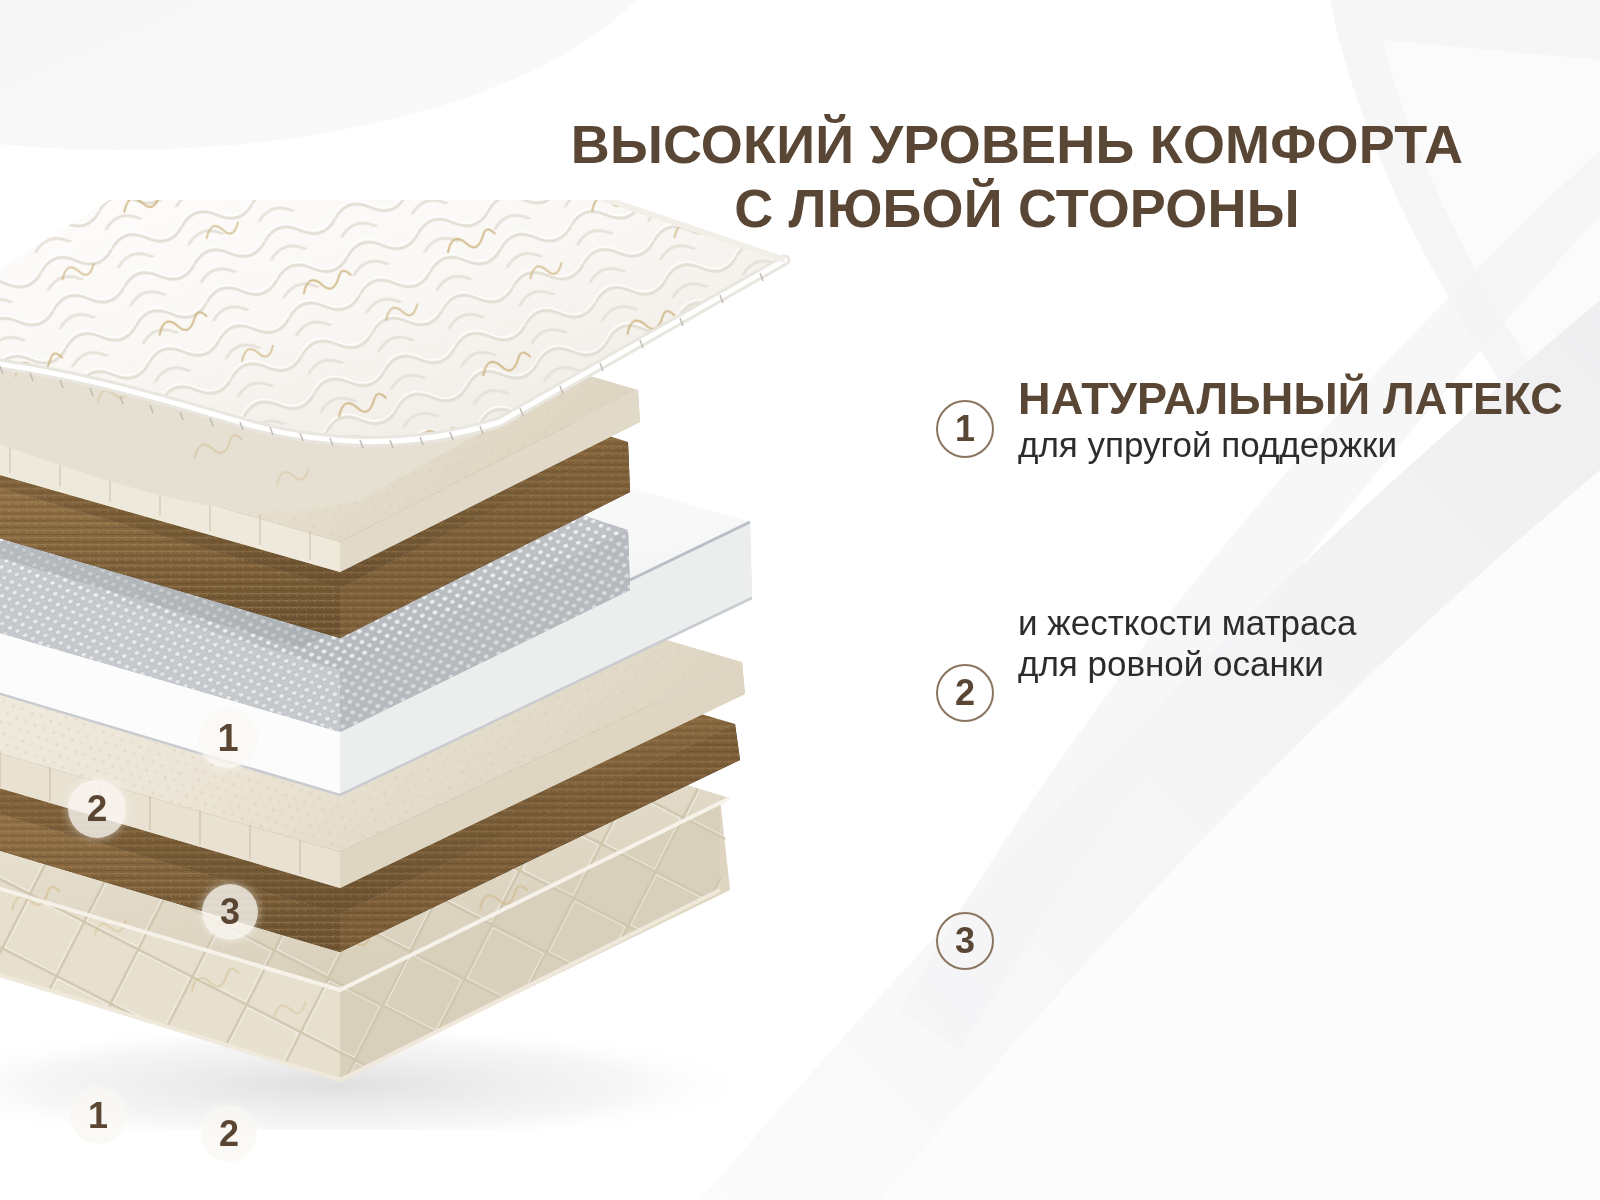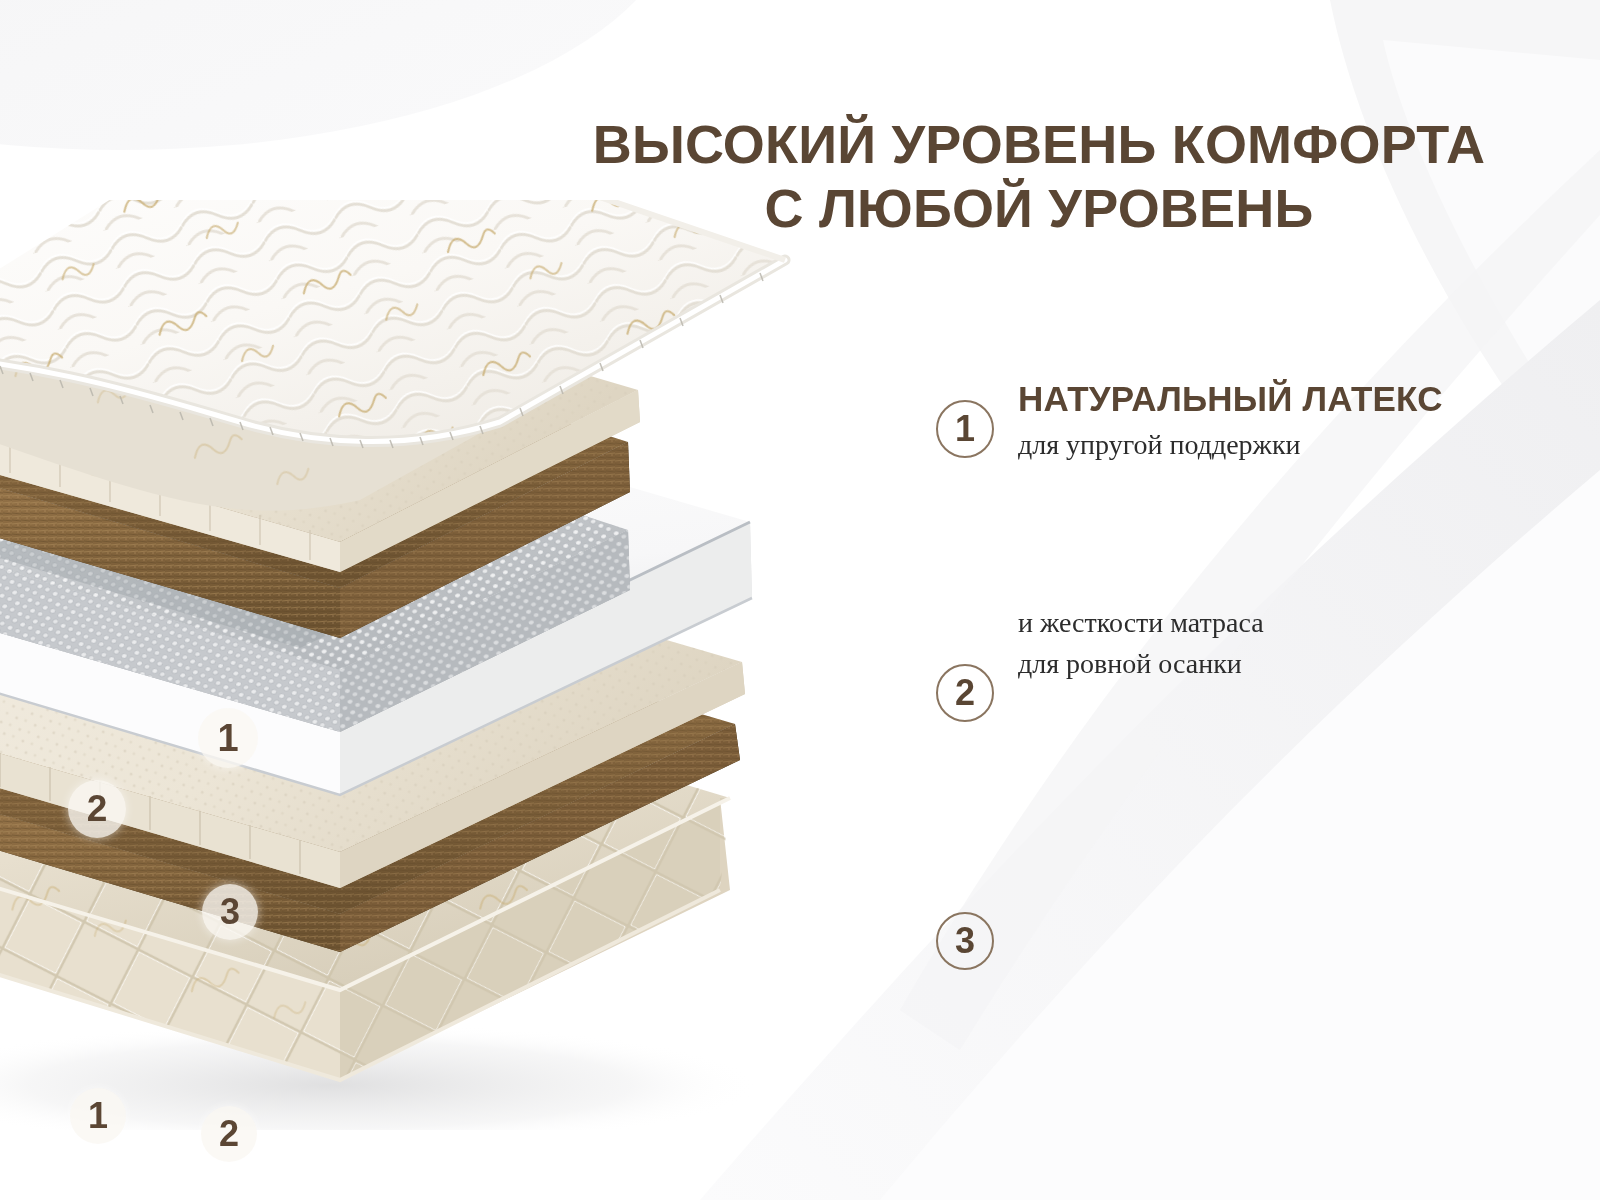--- a/index.html
+++ b/index.html
@@ -23,21 +23,21 @@
   .bg-layer {
     position: absolute;
     inset: 0;
     pointer-events: none;
   }
   .bg-svg { position: absolute; inset: 0; width: 1600px; height: 1200px; }
 
   
   .title-block {
     position: absolute;
-    left: 494px;
+    left: 472px;
     top: 112px;
     width: 1090px;
     text-align: center;
   }
   .title-line {
     display: block;
     font-size: 54px;
     line-height: 64px;
     font-weight: bold;
     letter-spacing: 0.2px;
@@ -75,36 +75,35 @@
     text-align: center;
     box-sizing: border-box;
     background: transparent;
   }
   .feature.f1 .badge-outline { margin-top: 22px; }
   .feature.f2 .badge-outline { margin-top: 62px; }
   .feature.f3 .badge-outline { margin-top: 54px; }
 
   .feature-text { margin-left: 24px; }
   .feature-title {
-    font-size: 35px;
+    font-size: 45px;
     line-height: 42px;
     font-weight: bold;
     color: #5a4634;
     letter-spacing: 0.2px;
     white-space: nowrap;
     margin: 0 0 4px 0;
   }
   .feature-desc {
-    font-size: 28px;
+    font-size: 35px;
     line-height: 41px;
     color: #2c2c2c;
     font-weight: normal;
     margin: 0;
     white-space: nowrap;
-    font-family: Liberation Serif, serif;
   }
 
   
   .mattress {
     position: absolute;
     left: -60px;
     top: 200px;
     width: 940px;
     height: 930px;
   }
@@ -400,21 +399,21 @@
 
     <div class="photo-badge pb-1">1</div>
     <div class="photo-badge pb-2">2</div>
     <div class="photo-badge pb-3">3</div>
     <div class="photo-badge pb-4">1</div>
     <div class="photo-badge pb-5">2</div>
   </div>
 
   <div class="title-block">
     <span class="title-line">ВЫСОКИЙ УРОВЕНЬ КОМФОРТА</span>
-    <span class="title-line">С ЛЮБОЙ УРОВЕНЬ</span>
+    <span class="title-line">С ЛЮБОЙ СТОРОНЫ</span>
   </div>
 
   <div class="features">
 
     <div class="feature f1">
       <div class="badge-outline">1</div>
       <div class="feature-text">
         <p class="feature-title">НАТУРАЛЬНЫЙ ЛАТЕКС</p>
         <p class="feature-desc">для упругой поддержки</p>
       </div>

